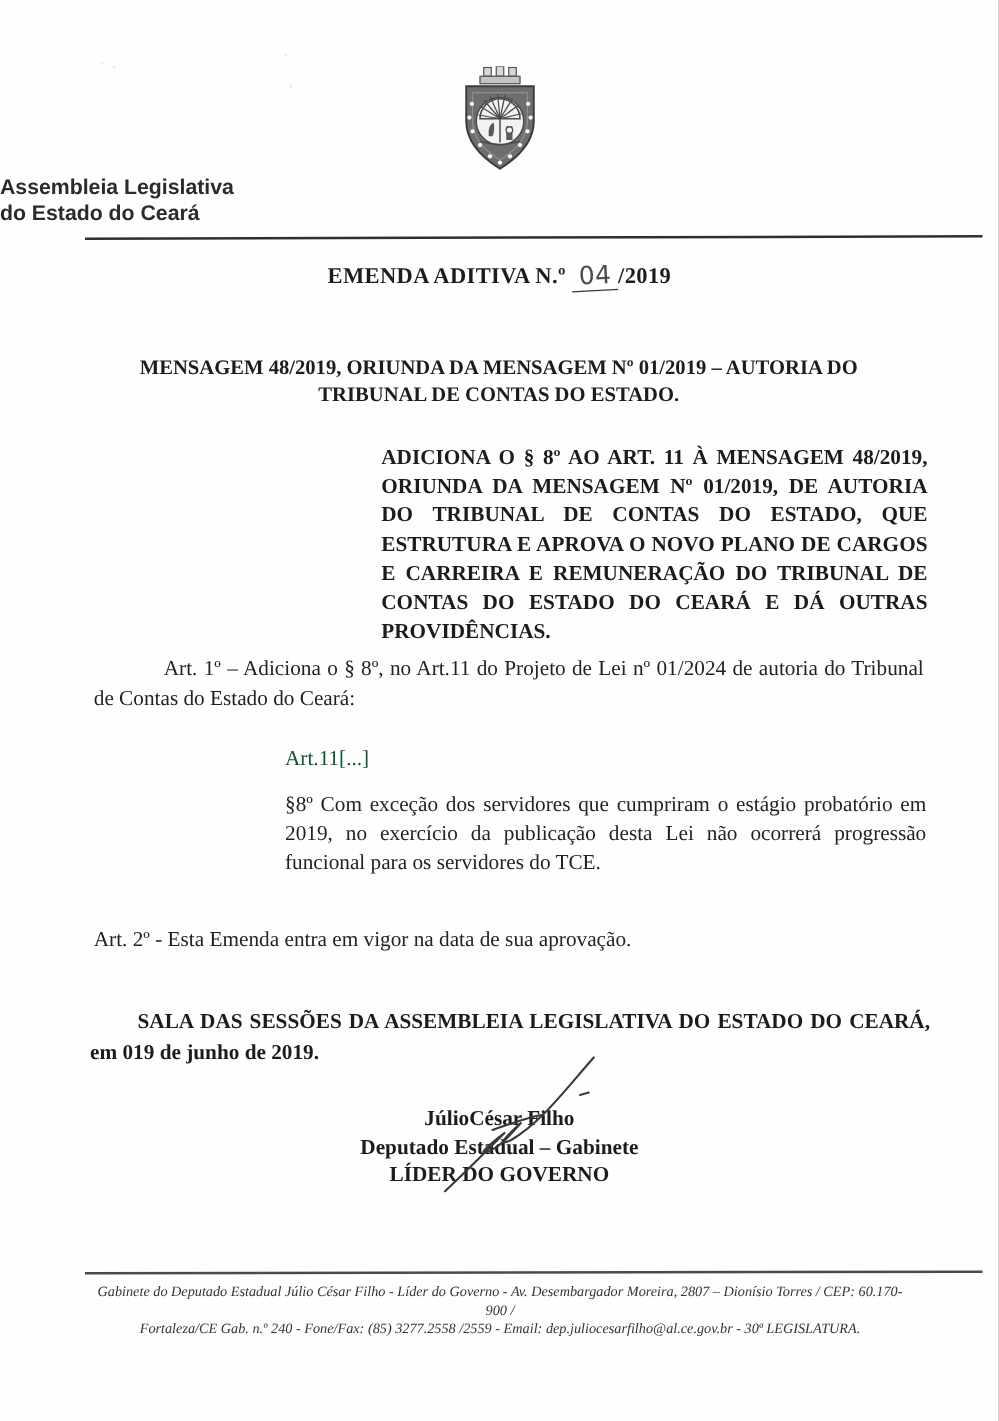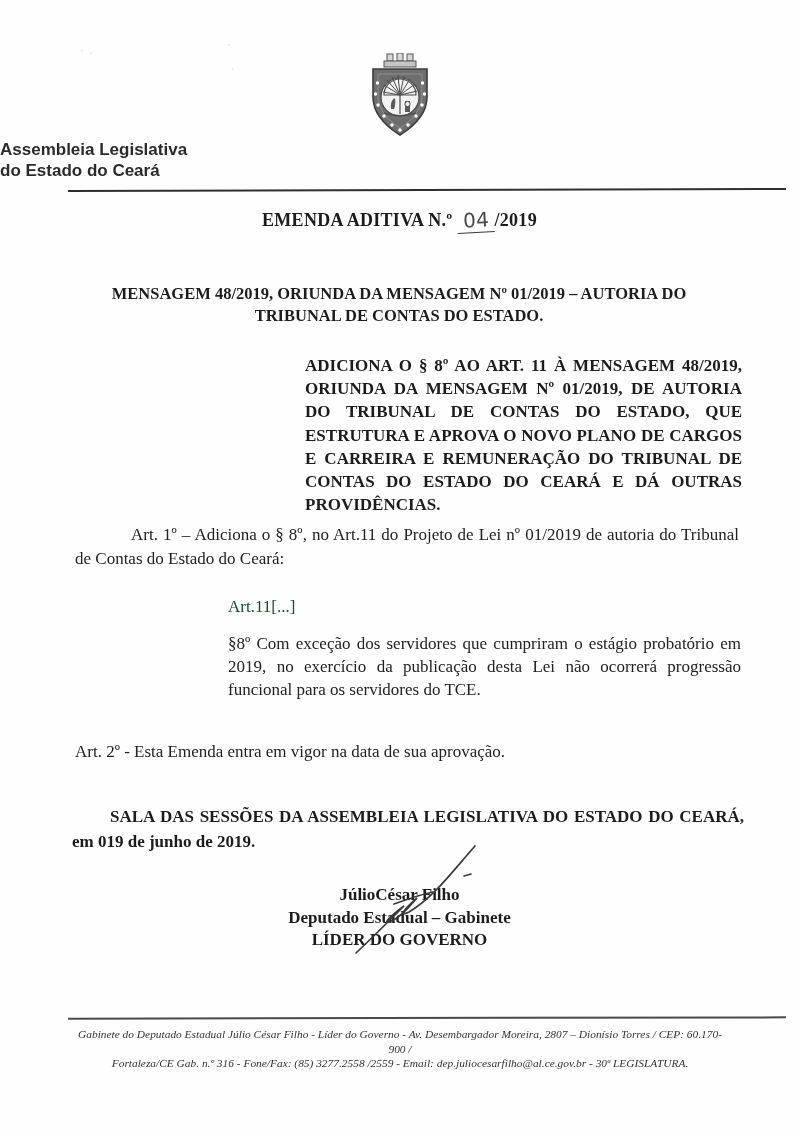--- a/index.html
+++ b/index.html
@@ -157,21 +157,21 @@
 
   <div class="doc-title">
     <span>EMENDA ADITIVA N.º</span>
     <span class="hand-number">04</span><span>/2019</span>
   </div>
 
   <div class="subject">MENSAGEM 48/2019, ORIUNDA DA MENSAGEM Nº 01/2019 – AUTORIA DO TRIBUNAL DE CONTAS DO ESTADO.</div>
 
   <div class="ementa">ADICIONA O § 8º AO ART. 11 À MENSAGEM 48/2019, ORIUNDA DA MENSAGEM Nº 01/2019, DE AUTORIA DO TRIBUNAL DE CONTAS DO ESTADO, QUE ESTRUTURA E APROVA O NOVO PLANO DE CARGOS E CARREIRA E REMUNERAÇÃO DO TRIBUNAL DE CONTAS DO ESTADO DO CEARÁ E DÁ OUTRAS PROVIDÊNCIAS.</div>
 
-  <div class="art1">Art. 1º – Adiciona o § 8º, no Art.11 do Projeto de Lei nº 01/2019 de autoria do Tribunal de Contas do Estado do Ceará:</div>
+  <div class="art1">Art. 1º – Adiciona o § 8º, no Art.11 do Projeto de Lei nº 01/2024 de autoria do Tribunal de Contas do Estado do Ceará:</div>
 
   <div class="quote-art11">Art.11[...]</div>
 
   <div class="quote-par8">§8º Com exceção dos servidores que cumpriram o estágio probatório em 2019, no exercício da publicação desta Lei não ocorrerá progressão funcional para os servidores do TCE.</div>
 
   <div class="art2">Art. 2º - Esta Emenda entra em vigor na data de sua aprovação.</div>
 
   <div class="closing">SALA DAS SESSÕES DA ASSEMBLEIA LEGISLATIVA DO ESTADO DO CEARÁ, em 019 de junho de 2019.</div>
 
   <svg class="sig-svg" viewBox="0 0 170 125">
@@ -185,16 +185,16 @@
   <div class="sign-block">
     <div>JúlioCésar Filho</div>
     <div>Deputado Estadual – Gabinete</div>
     <div>LÍDER DO GOVERNO</div>
   </div>
 
   <div class="rule-bottom"></div>
 
   <div class="footer">
     <div>Gabinete do Deputado Estadual Júlio César Filho - Líder do Governo  - Av. Desembargador Moreira, 2807 – Dionísio Torres / CEP: 60.170-900 /</div>
-    <div>Fortaleza/CE  Gab. n.º 316 - Fone/Fax: (85) 3277.2558 /2559 -  Email: dep.juliocesarfilho@al.ce.gov.br - 30ª LEGISLATURA.</div>
+    <div>Fortaleza/CE  Gab. n.º 240 - Fone/Fax: (85) 3277.2558 /2559 -  Email: dep.juliocesarfilho@al.ce.gov.br - 30ª LEGISLATURA.</div>
   </div>
 
 </div>
 
 </body></html>

